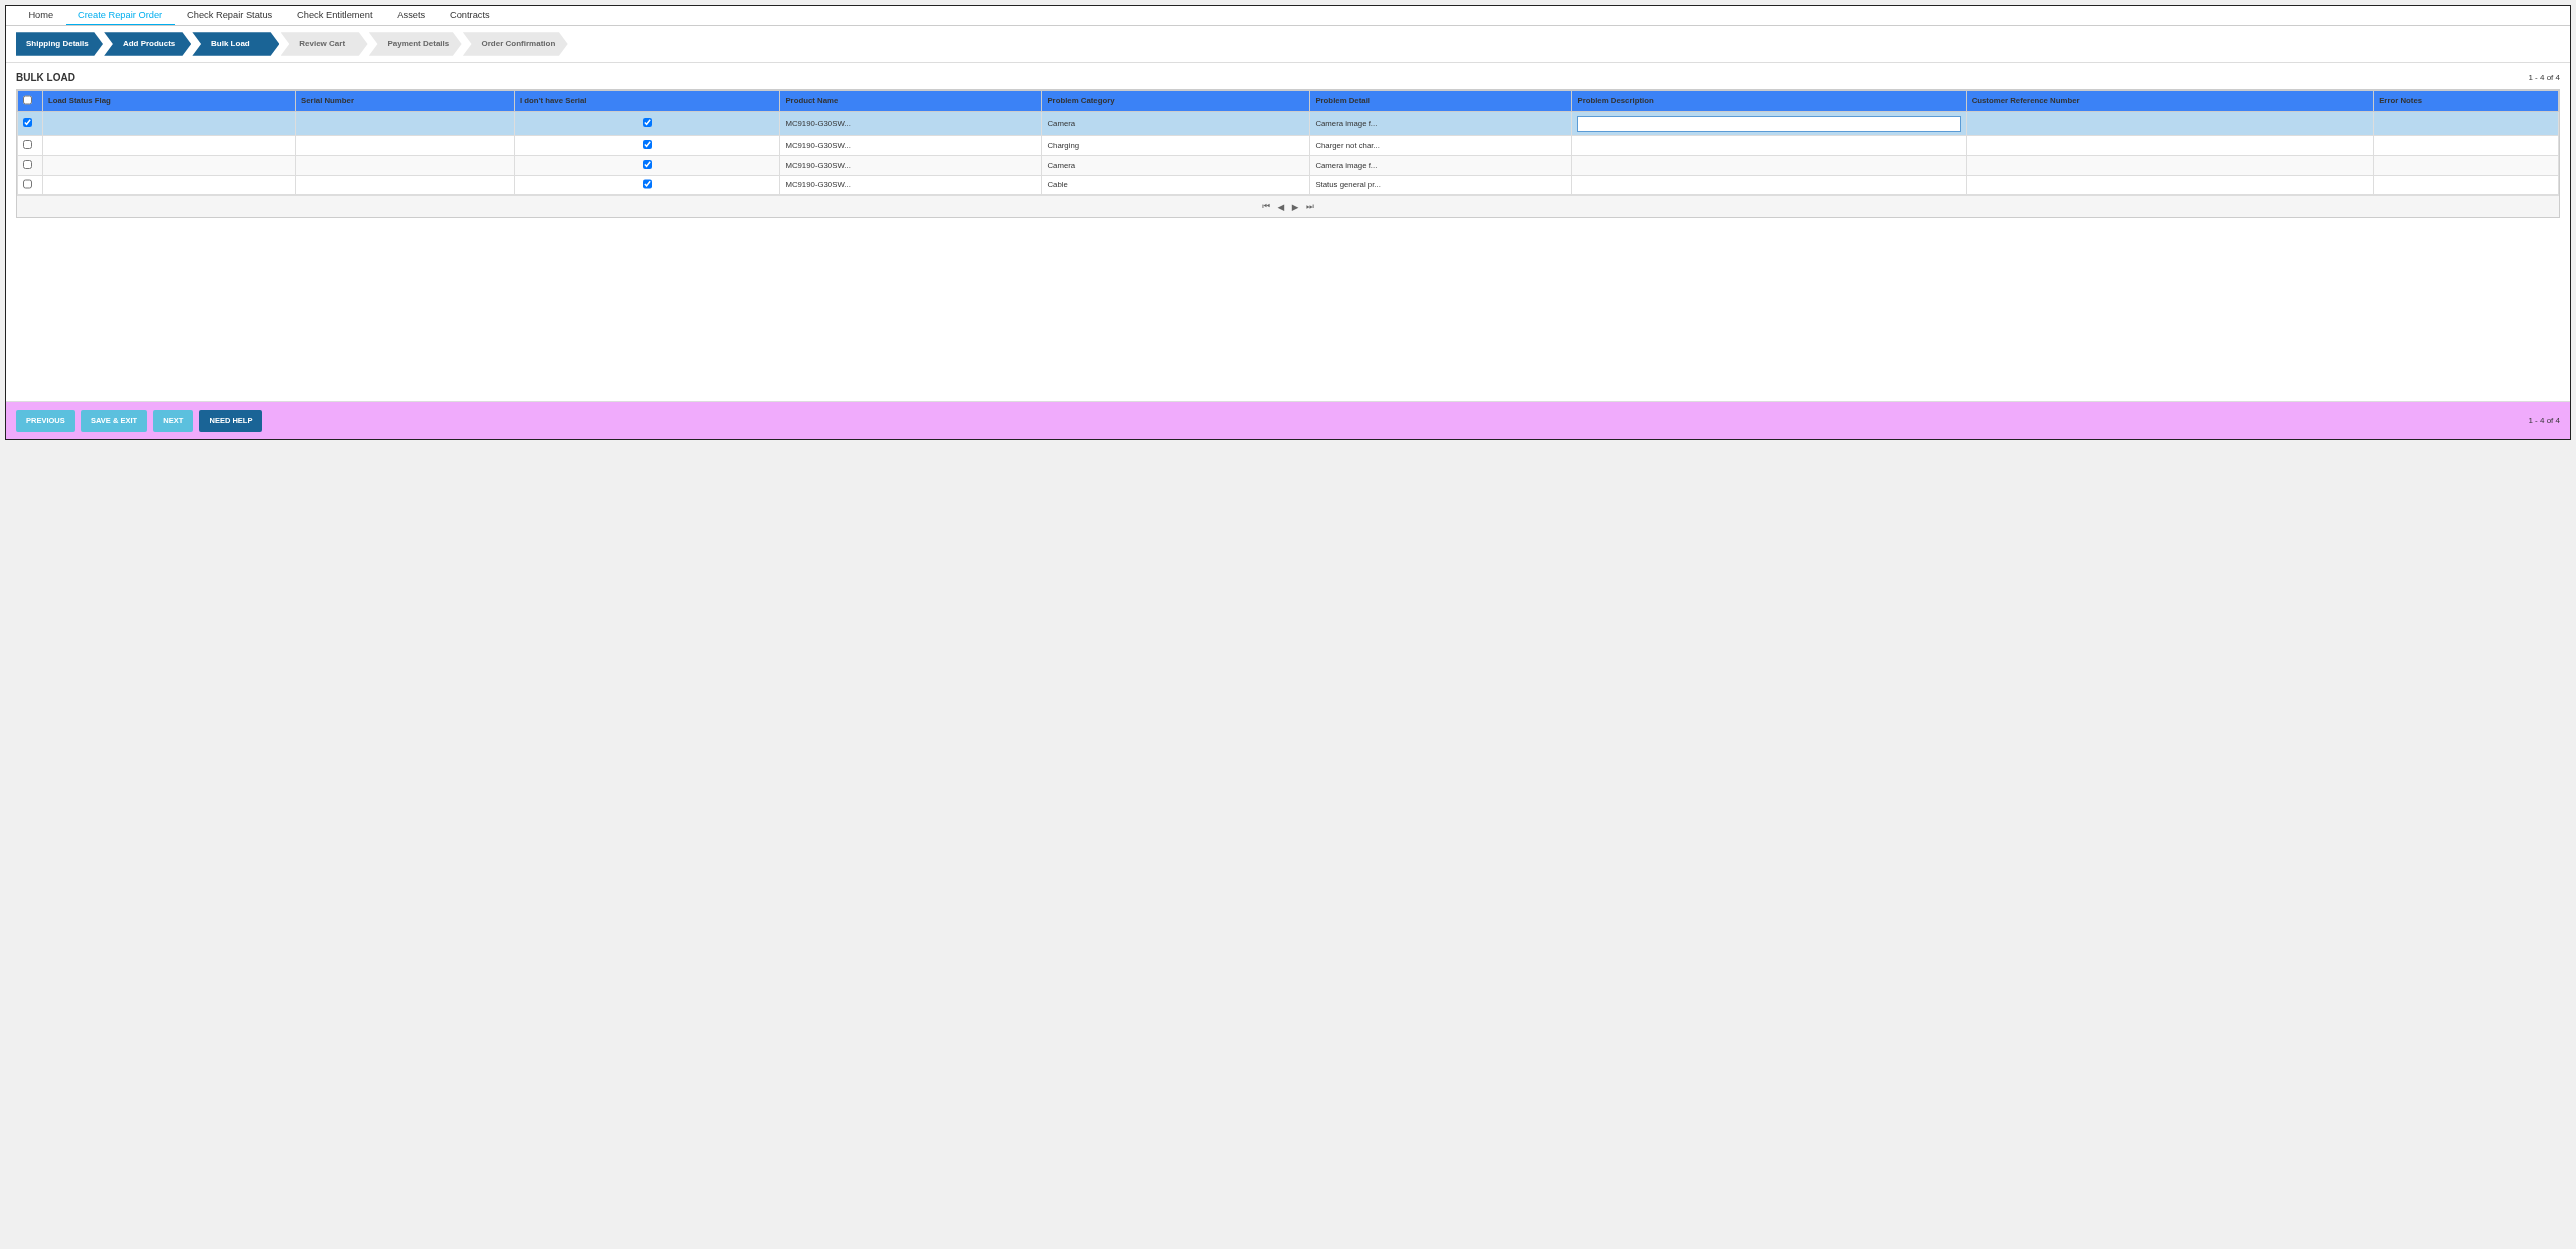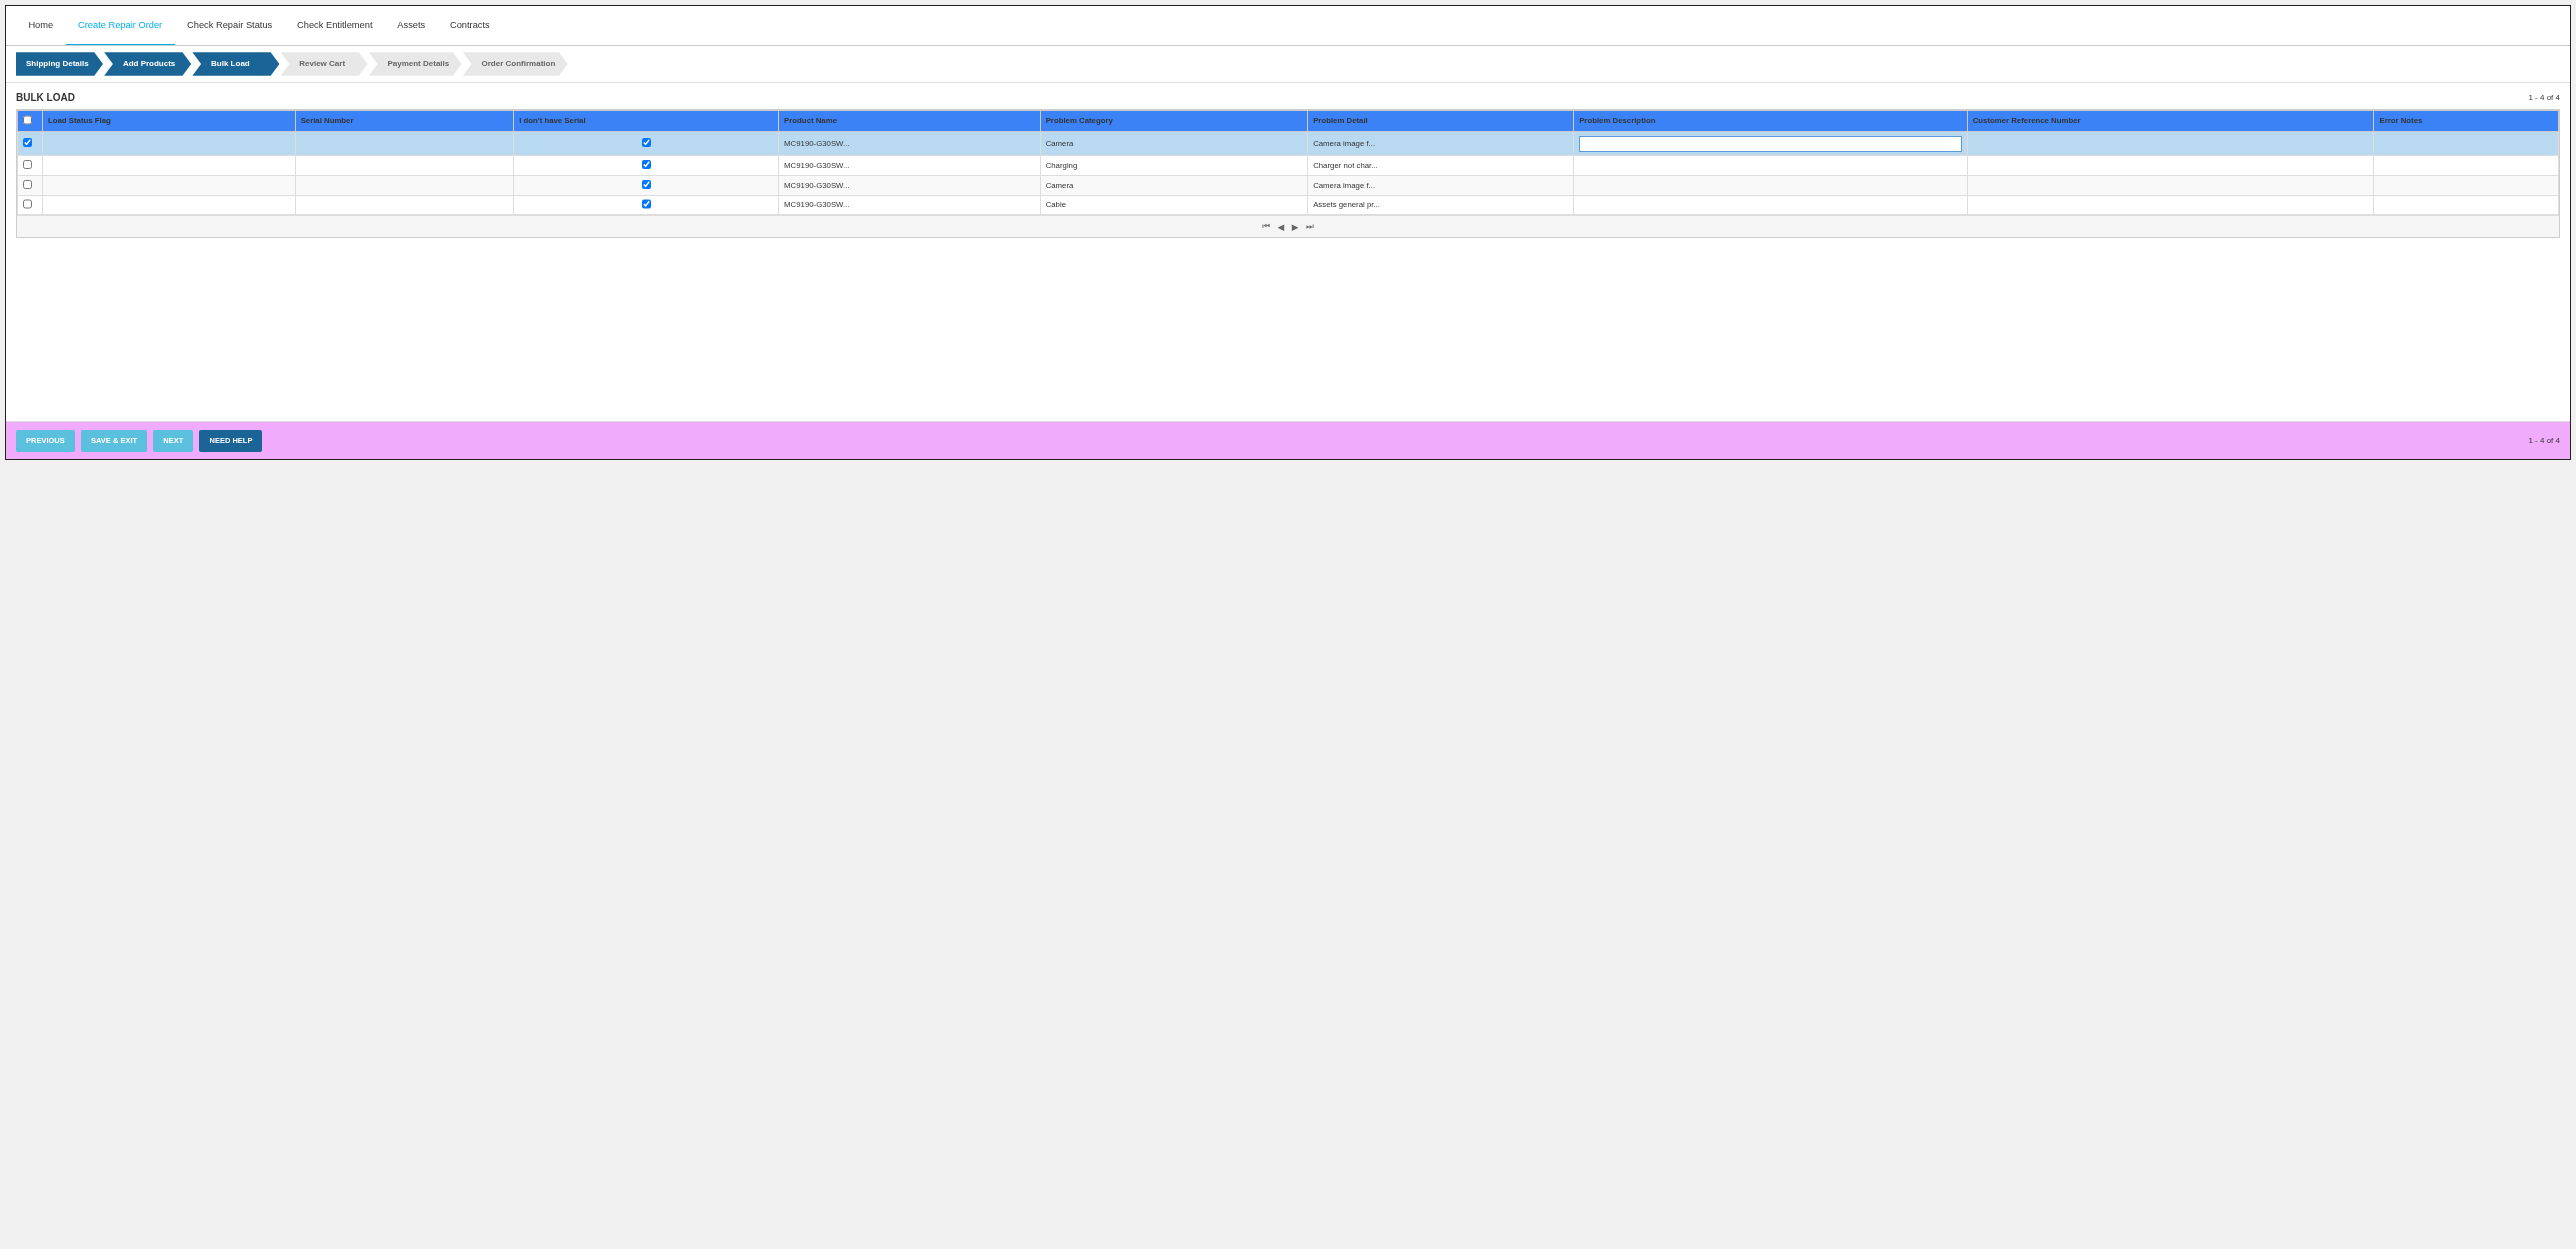--- a/index.html
+++ b/index.html
@@ -11,21 +11,21 @@
       background: #fff;
     }
 
     
     .top-nav {
       display: flex;
       align-items: center;
       border-bottom: 1.2px solid #ccc;
       background: #fff;
       padding: 0 10px;
-      height: 40px;
+      height: 20px;
     }
     .top-nav .nav-item {
       padding: 0 12.4px;
       height: 100%;
       display: flex;
       align-items: center;
       font-size: 9.3px;
       font-weight: 500;
       cursor: pointer;
       color: #333;
@@ -301,21 +301,21 @@
               <td></td>
               <td></td>
             </tr>
             <tr>
               <td><input type="checkbox" style=""></td>
               <td></td>
               <td></td>
               <td style="text-align: center;"><input type="checkbox" checked="" style=""></td>
               <td>MC9190-G30SW...</td>
               <td>Cable</td>
-              <td>Assets general pr...</td>
+              <td>Status general pr...</td>
               <td></td>
               <td></td>
               <td></td>
             </tr>
           </tbody>
       </table>
 
       <div class="pagination-bar">
         <button class="pag-btn">⏮</button>
         <button class="pag-btn">◀</button>

